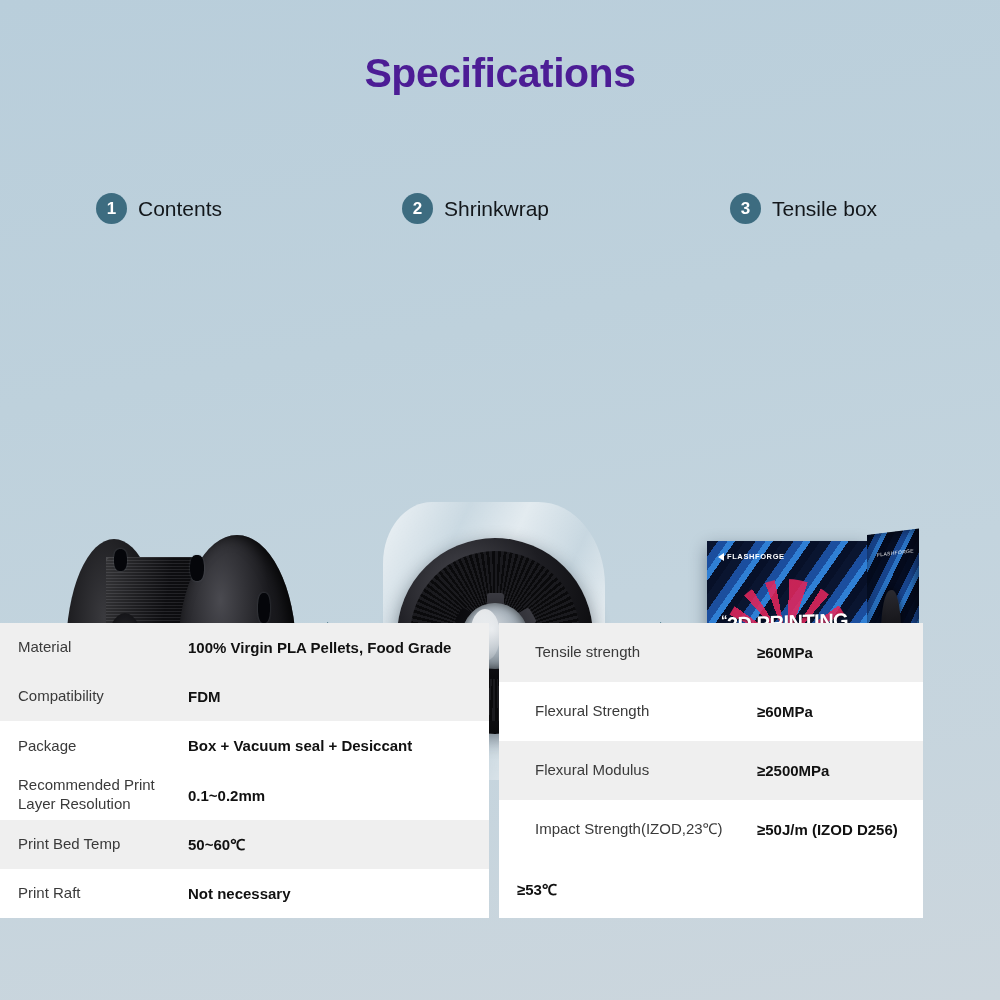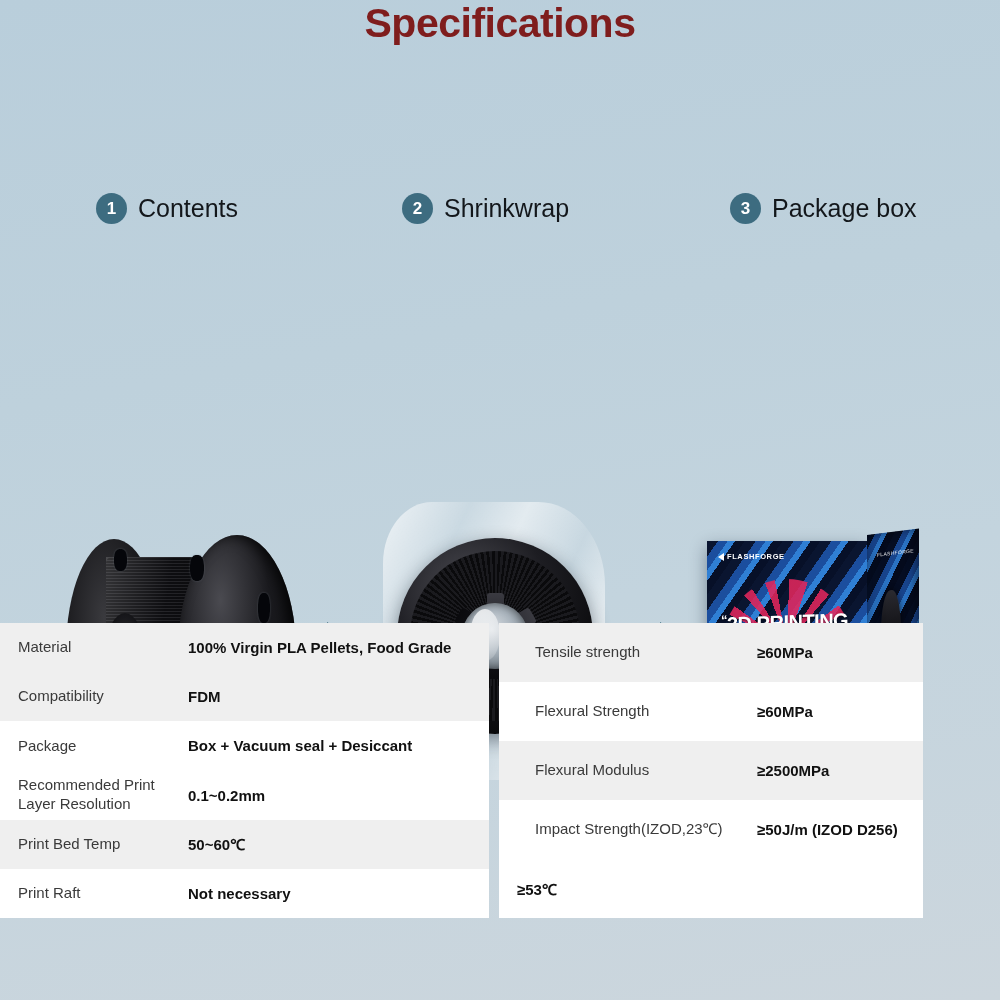--- a/index.html
+++ b/index.html
@@ -11,22 +11,23 @@
     background: linear-gradient(170deg, #b9cedb 0%, #bed1dc 35%, #c3d4de 60%, #ccd6dd 100%);
     overflow: hidden;
     position: relative;
   }
 
   
   .page-title {
     text-align: center;
     font-size: 41px;
     font-weight: bold;
-    color: #7f1d1d;
+    color: #4c1d95;
     letter-spacing: -0.5px;
+    padding-top: 50px;
   }
 
   
   .steps {
     position: absolute;
     top: 193px;
     left: 0;
     width: 1000px;
     height: 60px;
   }
@@ -41,21 +42,21 @@
     background: #3d6c80;
     color: #ffffff;
     font-size: 17px;
     font-weight: bold;
     display: flex;
     align-items: center;
     justify-content: center;
     flex: 0 0 auto;
   }
   .step-label {
-    font-size: 25px;
+    font-size: 21px;
     color: #13171b;
     white-space: nowrap;
   }
 
   
   .stage-area { position: absolute; top: 250px; left: 0; width: 1000px; height: 300px; }
 
   
   .arrow {
     position: absolute;
@@ -328,21 +329,21 @@
   <div class="step-head s1">
     <span class="badge">1</span>
     <span class="step-label">Contents</span>
   </div>
   <div class="step-head s2">
     <span class="badge">2</span>
     <span class="step-label">Shrinkwrap</span>
   </div>
   <div class="step-head s3">
     <span class="badge">3</span>
-    <span class="step-label">Package box</span>
+    <span class="step-label">Tensile box</span>
   </div>
 </div>
 
 <div class="stage-area">
 
   <div class="spool-side">
     <div class="rim-back"></div>
     <div class="core"></div>
     <div class="hub"></div>
     <div class="rim-front"></div>

